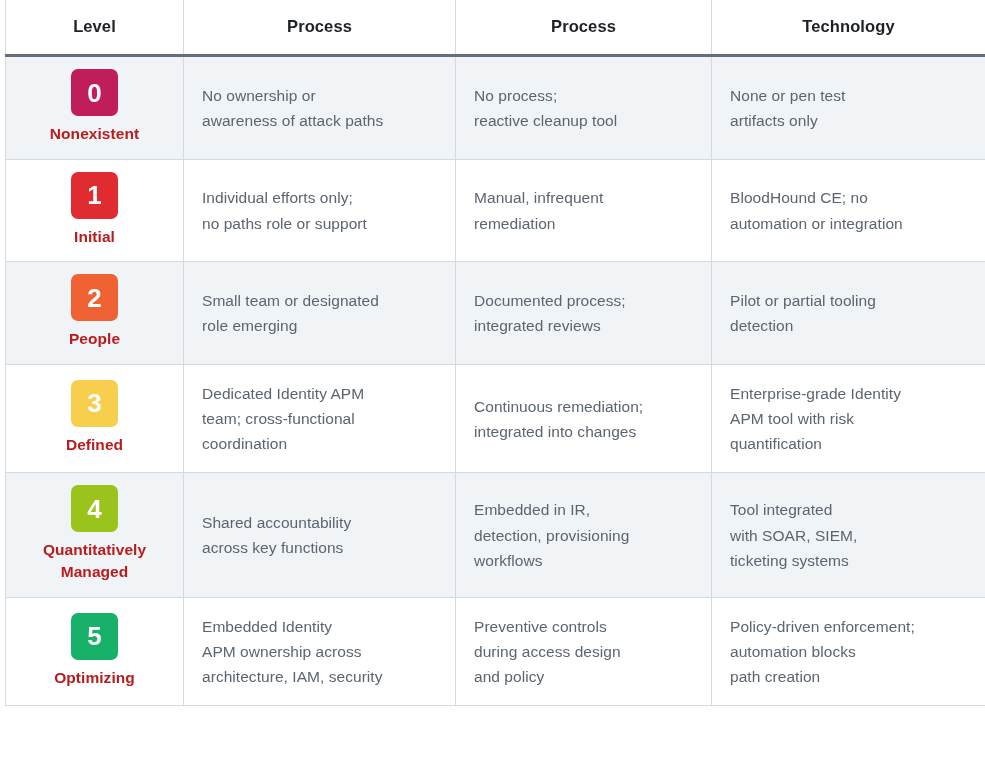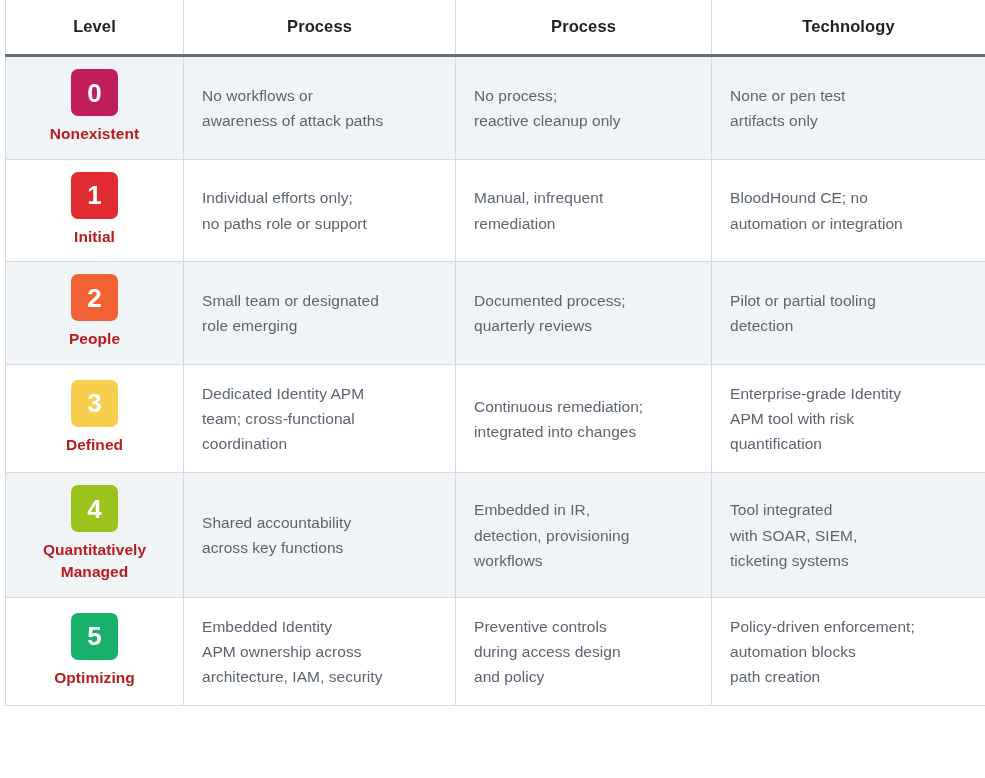--- a/index.html
+++ b/index.html
@@ -110,28 +110,28 @@
     </tr>
   </thead>
   <tbody id="table-body">
       <tr class="row-shaded">
         <td class="level-cell">
           <div class="level-badge" style="background: rgb(191, 30, 90);">0</div>
           <div class="level-name">Nonexistent</div>
         </td>
         <td>
           <span class="cell-text">
-            <span class="ln">No workflows or</span>
+            <span class="ln">No ownership or</span>
             <span class="ln">awareness of attack paths</span>
           </span>
         </td>
         <td>
           <span class="cell-text">
             <span class="ln">No process;</span>
-            <span class="ln">reactive cleanup only</span>
+            <span class="ln">reactive cleanup tool</span>
           </span>
         </td>
         <td>
           <span class="cell-text">
             <span class="ln">None or pen test</span>
             <span class="ln">artifacts only</span>
           </span>
         </td>
       </tr>
       <tr class="row-plain">
@@ -165,21 +165,21 @@
         </td>
         <td>
           <span class="cell-text">
             <span class="ln">Small team or designated</span>
             <span class="ln">role emerging</span>
           </span>
         </td>
         <td>
           <span class="cell-text">
             <span class="ln">Documented process;</span>
-            <span class="ln">quarterly reviews</span>
+            <span class="ln">integrated reviews</span>
           </span>
         </td>
         <td>
           <span class="cell-text">
             <span class="ln">Pilot or partial tooling</span>
             <span class="ln">detection</span>
           </span>
         </td>
       </tr>
       <tr class="row-plain">

